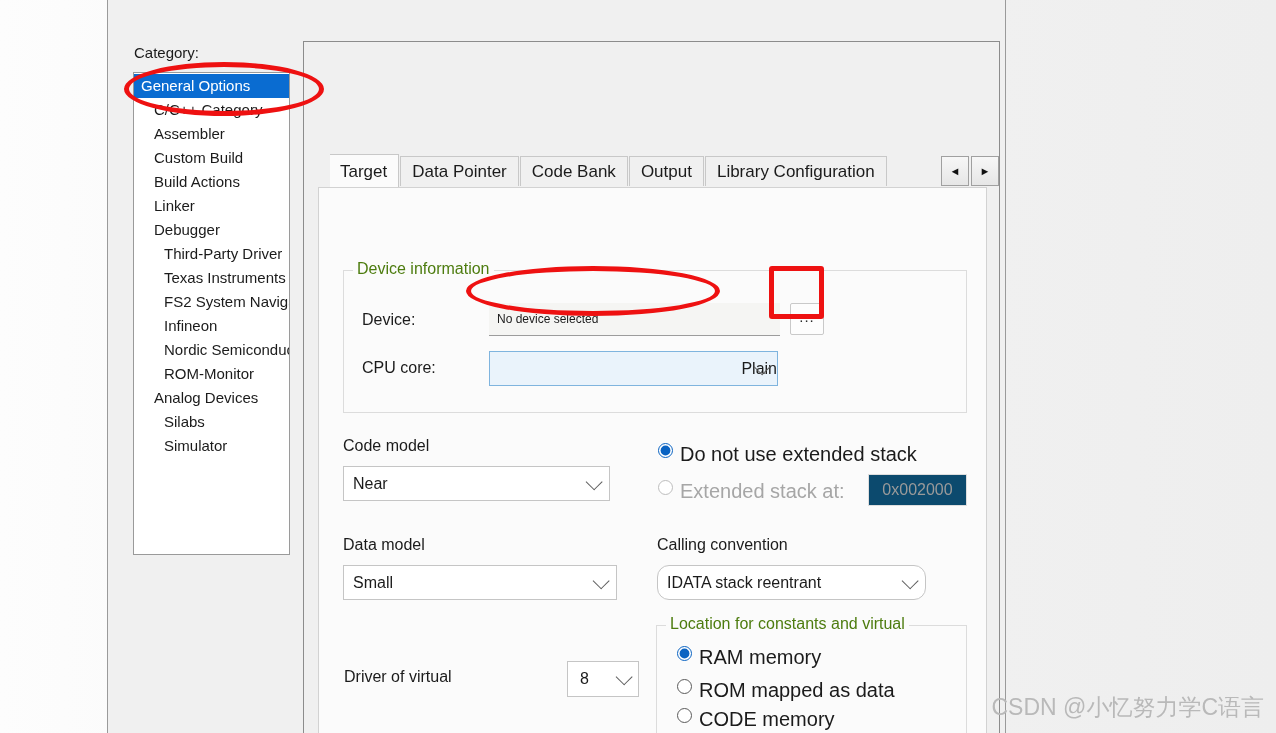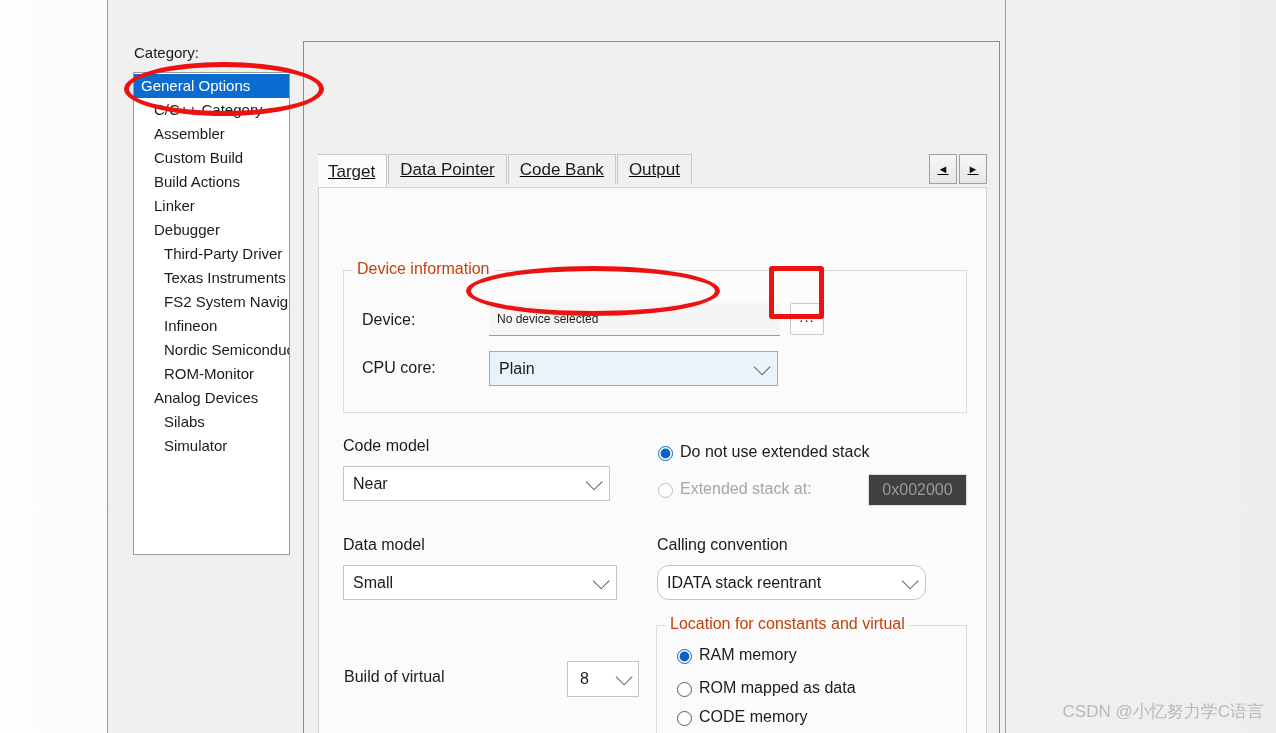--- a/index.html
+++ b/index.html
@@ -66,25 +66,24 @@
     width: 697px; height: 692px;
     background: #f0f0f0;
     border: 1px solid #8c8c8c;
     border-bottom: none;
     box-sizing: border-box;
   }
 
   
   #tabstrip {
     position: absolute;
-    left: 14px; top: 112px;
+    left: 26px; top: 112px;
     width: 669px; height: 34px;
     display: flex;
-    align-items: flex-start;
-    text-decoration: underline;
+    align-items: center;
   }
   .tab {
     height: 30px;
     line-height: 30px;
     padding: 0 11px;
     font-size: 17px;
     color: #1b1b1b;
     background: #f0f0f0;
     border: 1px solid #c8c8c8;
     border-bottom: none;
@@ -134,21 +133,21 @@
     position: absolute;
     border: 1px solid #dcdcdc;
     box-sizing: border-box;
   }
   .groupbox > .gb-title {
     position: absolute;
     top: -11px; left: 9px;
     background: #fbfbfb;
     padding: 0 4px;
     font-size: 16px;
-    color: #c2410c;
+    color: #4d7c0f;
     white-space: nowrap;
   }
 
   .lbl {
     position: absolute;
     font-size: 16px;
     color: #1b1b1b;
     white-space: nowrap;
   }
 
@@ -204,22 +203,22 @@
     width: 11px; height: 11px;
     border-right: 1.6px solid #5c5c5c;
     border-bottom: 1.6px solid #5c5c5c;
     transform: rotate(45deg) translateY(-3px);
   }
 
   
   .radio {
     position: absolute;
     display: flex;
-    align-items: flex-end;
-    font-size: 16px;
+    align-items: flex-start;
+    font-size: 20px;
     color: #1b1b1b;
     white-space: nowrap;
   }
   .radio .dot {
     width: 15px; height: 15px;
     border-radius: 50%;
     border: 1.6px solid #5a5a5a;
     background: #ffffff;
     margin-right: 7px;
     box-sizing: border-box;
@@ -237,21 +236,21 @@
     width: 7px; height: 7px;
     border-radius: 50%;
     background: #0a63c2;
     box-shadow: 0 0 0 1.4px #0a63c2;
   }
   .radio.disabled { color: #a6a6a6; }
   .radio.disabled .dot { border-color: #bdbdbd; }
 
   .hexbox {
     position: absolute;
-    background: #404040;
+    background: #0c4a6e;
     border: 1px solid #dedede;
     box-sizing: border-box;
     display: flex;
     align-items: center;
     justify-content: center;
     font-size: 16px;
     color: #9a9a9a;
   }
 
   
@@ -261,21 +260,21 @@
     box-sizing: border-box;
     pointer-events: none;
   }
   .annot.ellipse { border-radius: 50%; }
   .annot.rect { border-radius: 3px; }
 
   
   #watermark {
     position: absolute;
     right: 12px; bottom: 10px;
-    font-size: 17px;
+    font-size: 23px;
     color: #b9b9b9;
     white-space: nowrap;
     text-align: center;
   }
 </style>
 </head>
 <body>
 
 <div id="root">
 
@@ -302,40 +301,41 @@
       <div class="cat-item indent" style="padding-left:30px">Simulator</div>
     </div>
 
     <div id="options-pane">
 
       <div id="tabstrip">
         <div class="tab active">Target</div>
         <div class="tab">Data Pointer</div>
         <div class="tab">Code Bank</div>
         <div class="tab">Output</div>
+        <div class="tab">Library Configuration</div>
         <div id="tab-spinner">
           <div class="tab-arrow">◄</div>
           <div class="tab-arrow">►</div>
         </div>
       </div>
 
       <div id="tabpanel">
 
         <div class="groupbox" style="left:24px; top:82px; width:624px; height:143px;">
           <div class="gb-title">Device information</div>
 
           <div class="lbl" style="left:18px; top:40px;">Device:</div>
 
           <div class="textfield" style="left:145px; top:32px; width:291px; height:33px;">No device selected</div>
 
           <div class="browse-btn" style="left:446px; top:32px; width:34px; height:32px;">...</div>
 
           <div class="lbl" style="left:18px; top:88px;">CPU core:</div>
 
-          <div class="combo focus" style="left:145px; top:80px; width:289px; height:35px;">
+          <div class="combo focus" style="left:145px; top:80px; width:289px; height:35px;justify-content:flex-end;">
             <span>Plain</span>
             <span class="chev"></span>
           </div>
         </div>
 
         <div class="lbl" style="left:24px; top:249px;">Code model</div>
         <div class="combo" style="left:24px; top:278px; width:267px; height:35px;">
           <span>Near</span>
           <span class="chev"></span>
         </div>
@@ -355,21 +355,21 @@
           <span>Small</span>
           <span class="chev"></span>
         </div>
 
         <div class="lbl" style="left:338px; top:348px;">Calling convention</div>
         <div class="combo" style="left:338px; top:377px; width:269px; height:35px;border-radius:12px;">
           <span>IDATA stack reentrant</span>
           <span class="chev"></span>
         </div>
 
-        <div class="lbl" style="left:25px; top:480px;">Build of virtual</div>
+        <div class="lbl" style="left:25px; top:480px;">Driver of virtual</div>
         <div class="combo" style="left:248px; top:473px; width:72px; height:36px; padding-left:12px;">
           <span>8</span>
           <span class="chev" style="right:10px;"></span>
         </div>
 
         <div class="groupbox" style="left:337px; top:437px; width:311px; height:122px;">
           <div class="gb-title">Location for constants and virtual</div>
 
           <div class="radio checked" style="left:20px; top:20px;">
             <span class="dot"></span>

